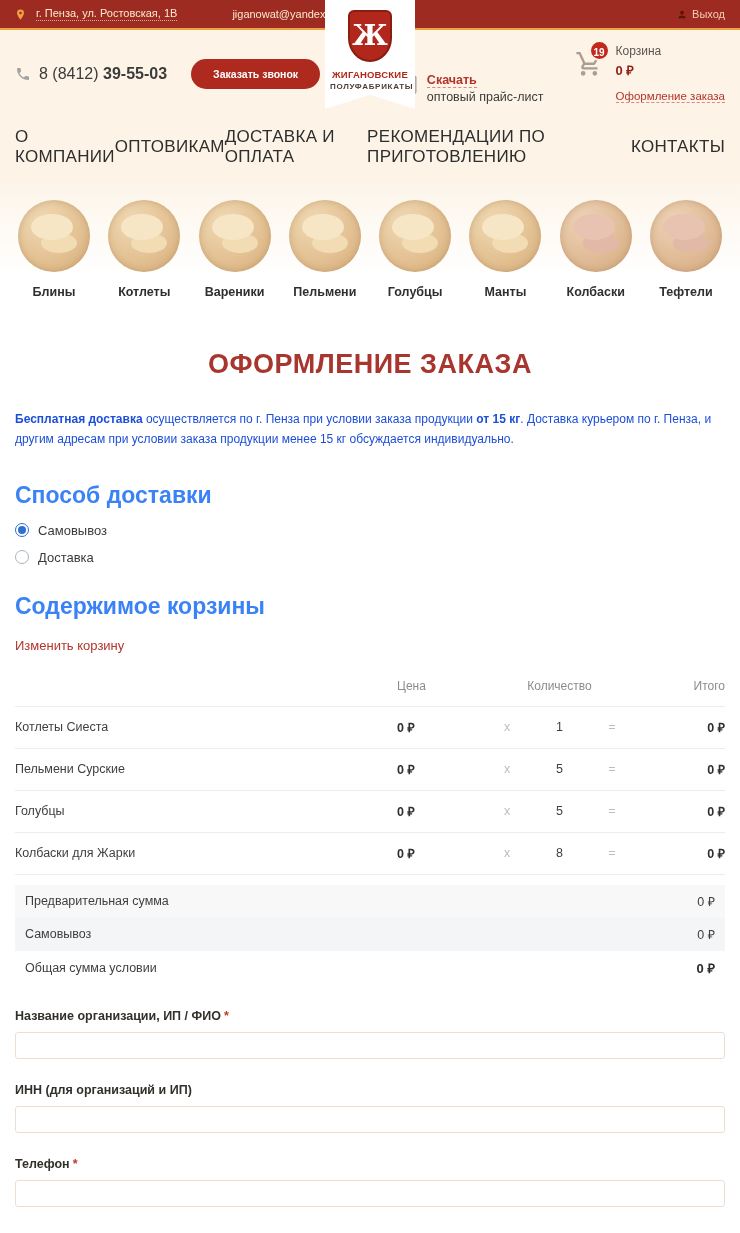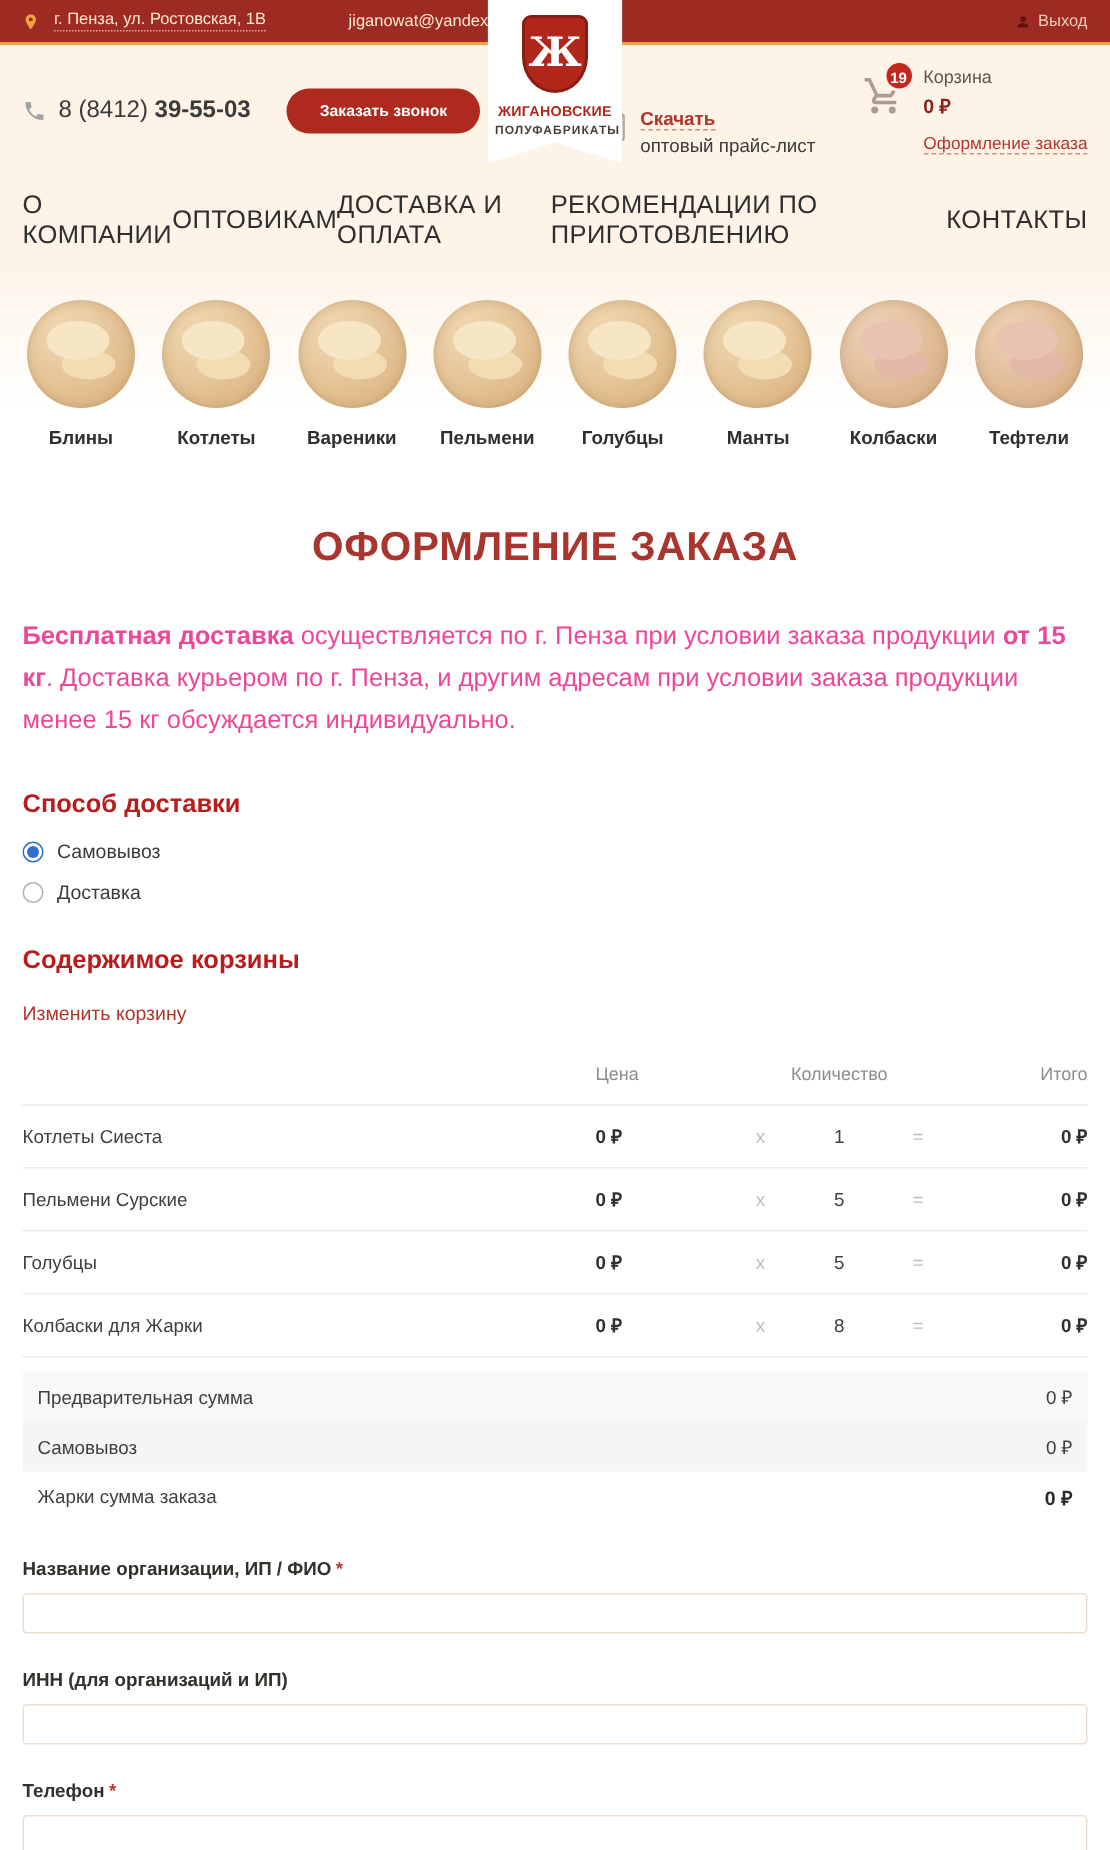--- a/index.html
+++ b/index.html
@@ -75,23 +75,23 @@
   .category:nth-child(7) .cat-img, .category:nth-child(8) .cat-img{
     background:radial-gradient(circle at 35% 30%,#edd3b8 0%,#e0bb96 55%,#d2a87d 100%);}
   .category:nth-child(7) .cat-img::before, .category:nth-child(8) .cat-img::before{
     background:#e8c3b2;box-shadow:7px 16px 0 -3px #e2b8a6;}
   .cat-label{font-size:12.5px;font-weight:700;color:#2f2f2f}
 
   
   main{padding:0 15px}
   .page-title{text-align:center;color:#a8362e;font-size:27px;font-weight:800;
     letter-spacing:.5px;margin:38px 0 30px}
-  .intro{font-size:17px;line-height:1.65;color:#ec4899;margin:0 0 32px}
+  .intro{font-size:12px;line-height:1.65;color:#1d4ed8;margin:0 0 32px}
   .intro b{font-weight:800}
-  .section-h{font-size:17px;font-weight:800;color:#b91c1c;margin:28px 0 14px}
+  .section-h{font-size:23px;font-weight:800;color:#3b82f6;margin:28px 0 14px}
   .radio-row{display:flex;align-items:center;gap:9px;margin:12px 0;font-size:13px;cursor:pointer}
   .radio{width:14px;height:14px;border-radius:50%;border:1px solid #a9b4bd;background:#fff;flex:none}
   .radio.on{border-color:var(--radio-blue)}
   .radio.on::after{content:"";display:block;width:8px;height:8px;margin:2px;border-radius:50%;background:var(--radio-blue)}
   .edit-link{display:inline-block;color:var(--accent);font-size:13px;margin:4px 0 14px}
 
   .cart-head,.cart-row{display:grid;grid-template-columns:1fr 85px 50px 55px 50px 88px;align-items:center}
   .cart-head{color:var(--gray);font-size:12px;padding:12px 0 13px;border-bottom:1px solid var(--line)}
   .h-qty{grid-column:3/6;text-align:center}
   .h-total{text-align:right}
@@ -294,21 +294,21 @@
   <div class="summary">
     <div class="summary-row">
       <span>Предварительная сумма</span>
       <span class="s-value">0 ₽</span>
     </div>
     <div class="summary-row">
       <span>Самовывоз</span>
       <span class="s-value">0 ₽</span>
     </div>
     <div class="summary-row grand">
-      <span>Жарки сумма заказа</span>
+      <span>Общая сумма условии</span>
       <span class="s-value">0 ₽</span>
     </div>
   </div>
 
   <div class="field">
     <label class="field-label"><span>Название организации, ИП / ФИО</span><span class="req">*</span></label>
     <input type="text" style="">
   </div>
   <div class="field">
     <label class="field-label"><span>ИНН (для организаций и ИП)</span><span class="req"></span></label>

